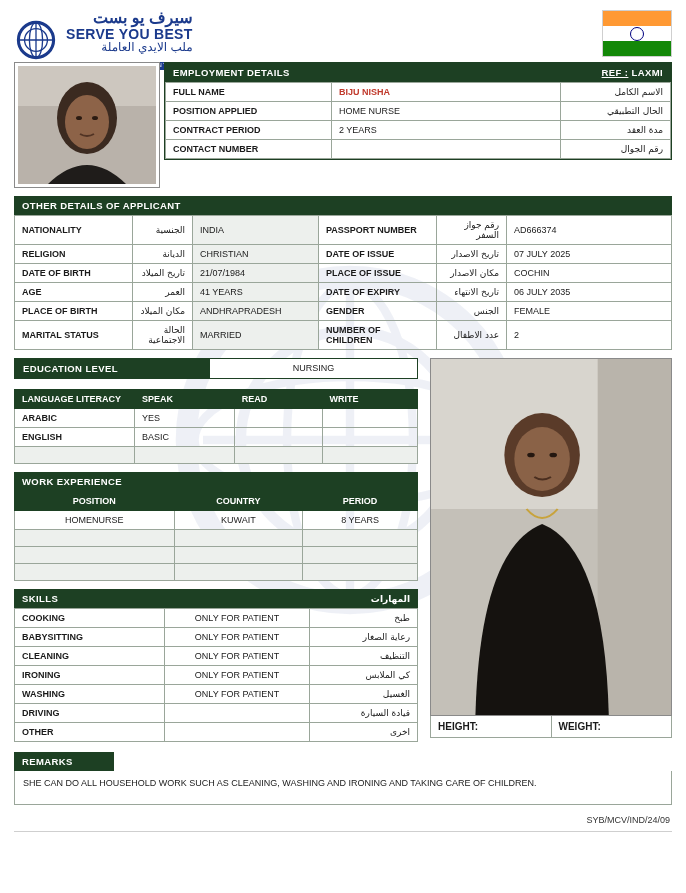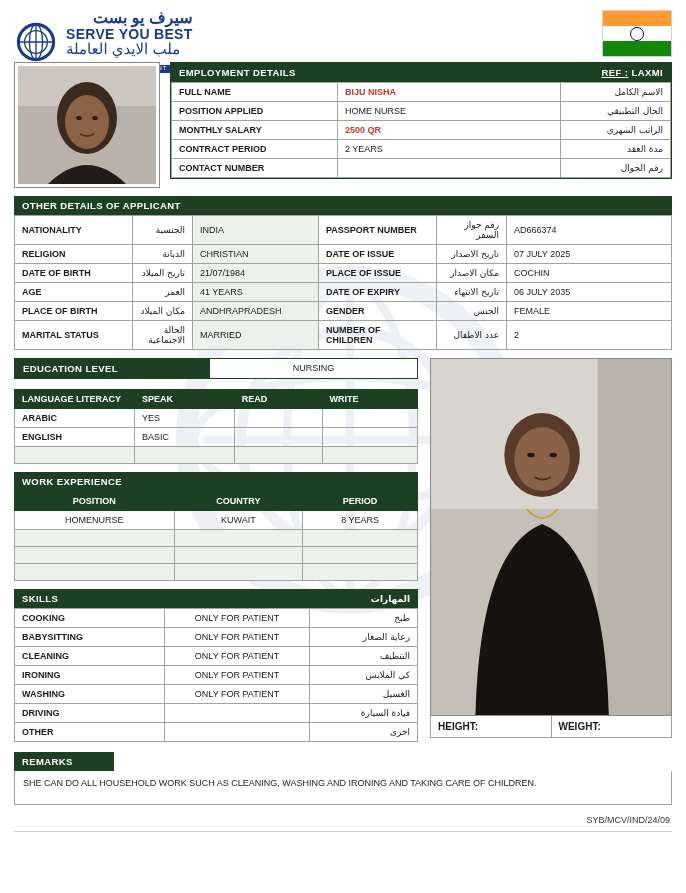--- a/index.html
+++ b/index.html
@@ -42,21 +42,21 @@
   .brand-logo { width: 44px; height: 44px; flex: 0 0 44px; }
   .brand-text { line-height: 1.05; }
   .brand-ar {
     font-size: 16px; color: #1b3a8c; font-weight: bold;
     text-align: right; letter-spacing: .5px;
   }
   .brand-en {
     font-size: 14px; color: #1b3a8c; font-weight: bold;
     letter-spacing: .3px;
   }
-  .brand-ar2 { font-size: 15px; color: #1b3a8c; text-align: left; }
+  .brand-ar2 { font-size: 12px; color: #1b3a8c; text-align: right; }
   .brand-sub {
     font-size: 5.5px; color: #ffffff; background: #1b3a8c;
     letter-spacing: 1.2px; padding: 1px 3px; display: inline-block;
     margin-top: 1px;
   }
   .flag {
     width: 70px; height: 47px;
     border: 1px solid #cfcfcf;
     display: flex; flex-direction: column;
     overflow: hidden;
@@ -83,21 +83,21 @@
   td, th { border: 1px solid #9aa69a; font-size: 9px; padding: 4px 7px; vertical-align: middle; }
   .lbl { font-weight: bold; font-size: 9px; }
   .ar { font-family: "DejaVu Sans", sans-serif; font-size: 9px; text-align: right; direction: rtl; }
   .val { font-size: 9px; }
   .shade { background: #edf0ed; }
   .redval { color: #c0392b; font-weight: bold; font-size: 9px; margin-left: 36px; }
 
   
   .top-row {
     display: flex;
-    gap: 10px;
+    gap: 4px;
     padding: 0 14px;
     align-items: flex-start;
   }
   .photo-box {
     width: 146px; height: 126px;
     border: 1px solid #8a8a8a;
     padding: 3px;
     background: #fff;
     flex: 0 0 146px;
   }
@@ -248,25 +248,20 @@
           <tbody>
               <tr>
             <td class="lbl">FULL NAME</td>
             <td class="redval">BIJU NISHA</td>
             <td class="ar">الاسم الكامل</td>
           </tr>
           <tr>
             <td class="lbl">POSITION APPLIED</td>
             <td class="val">HOME NURSE</td>
             <td class="ar">الحال التطبيقي</td>
-          </tr>
-          <tr>
-            <td class="lbl">MONTHLY SALARY</td>
-            <td class="redval">2500 QR</td>
-            <td class="ar">الراتب الشهري</td>
           </tr>
           <tr>
             <td class="lbl">CONTRACT PERIOD</td>
             <td class="val">2 YEARS</td>
             <td class="ar">مدة العقد</td>
           </tr>
           <tr>
             <td class="lbl">CONTACT NUMBER</td>
             <td class="val"></td>
             <td class="ar">رقم الجوال</td>

